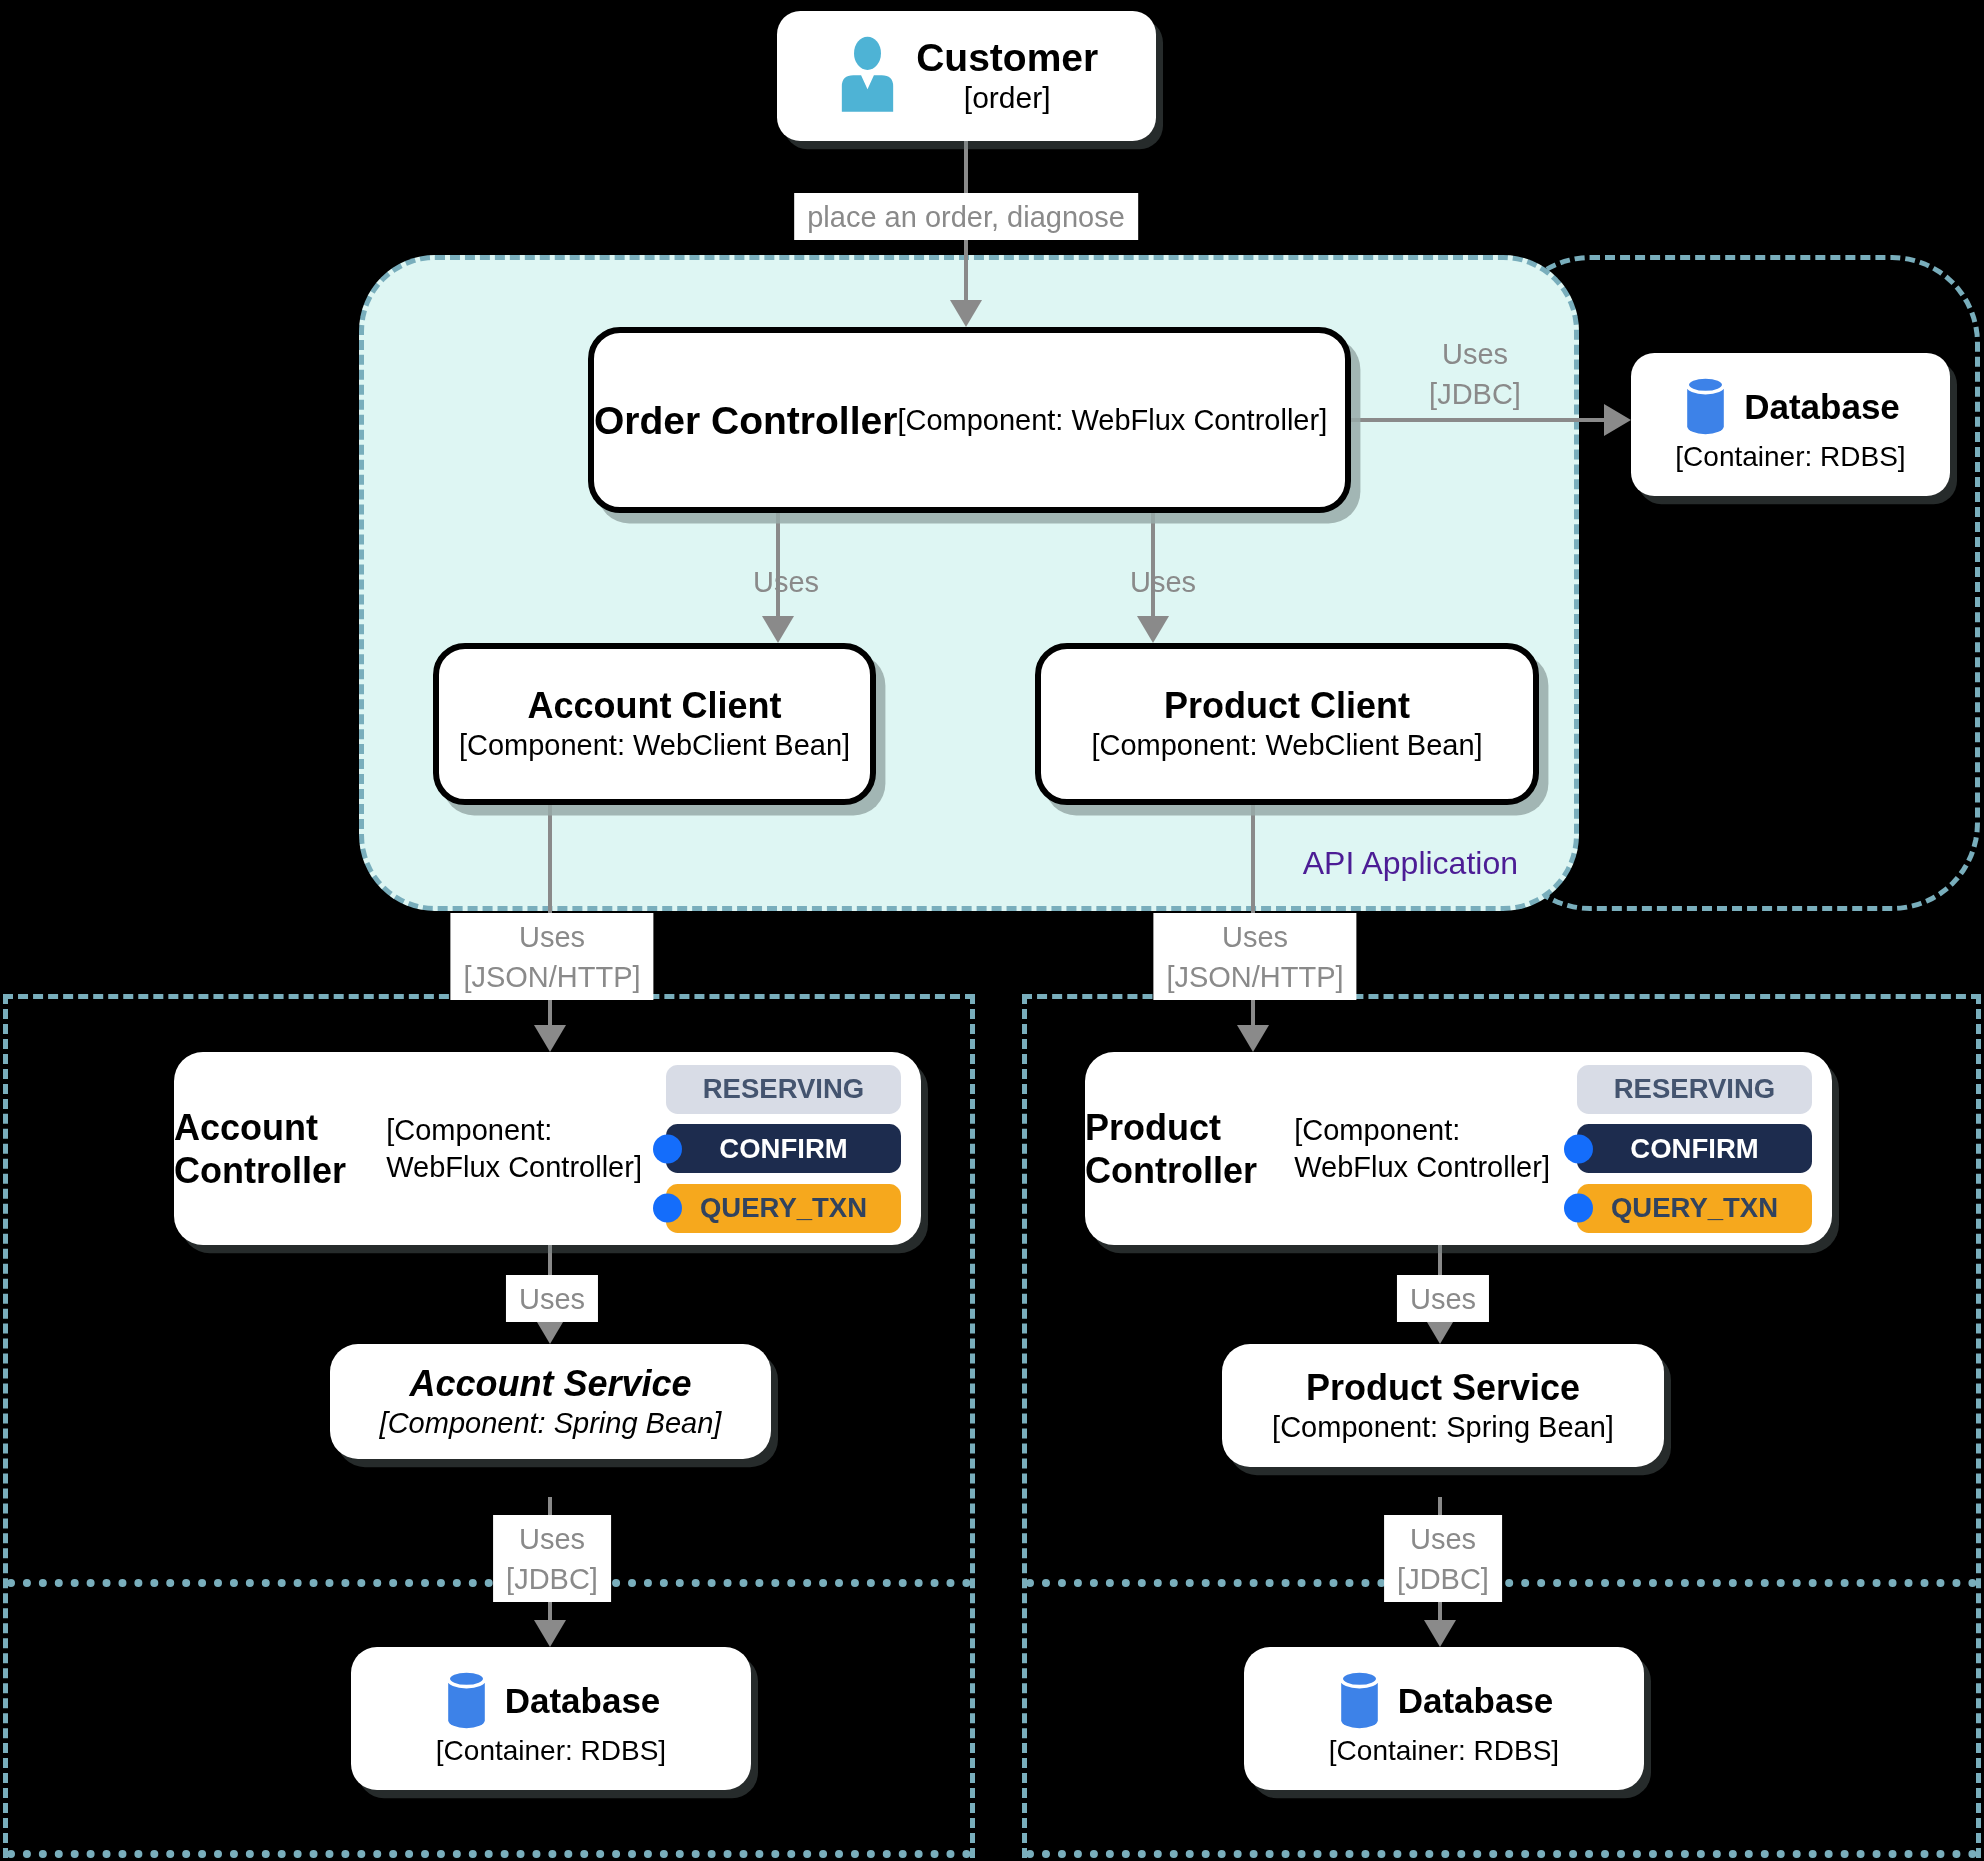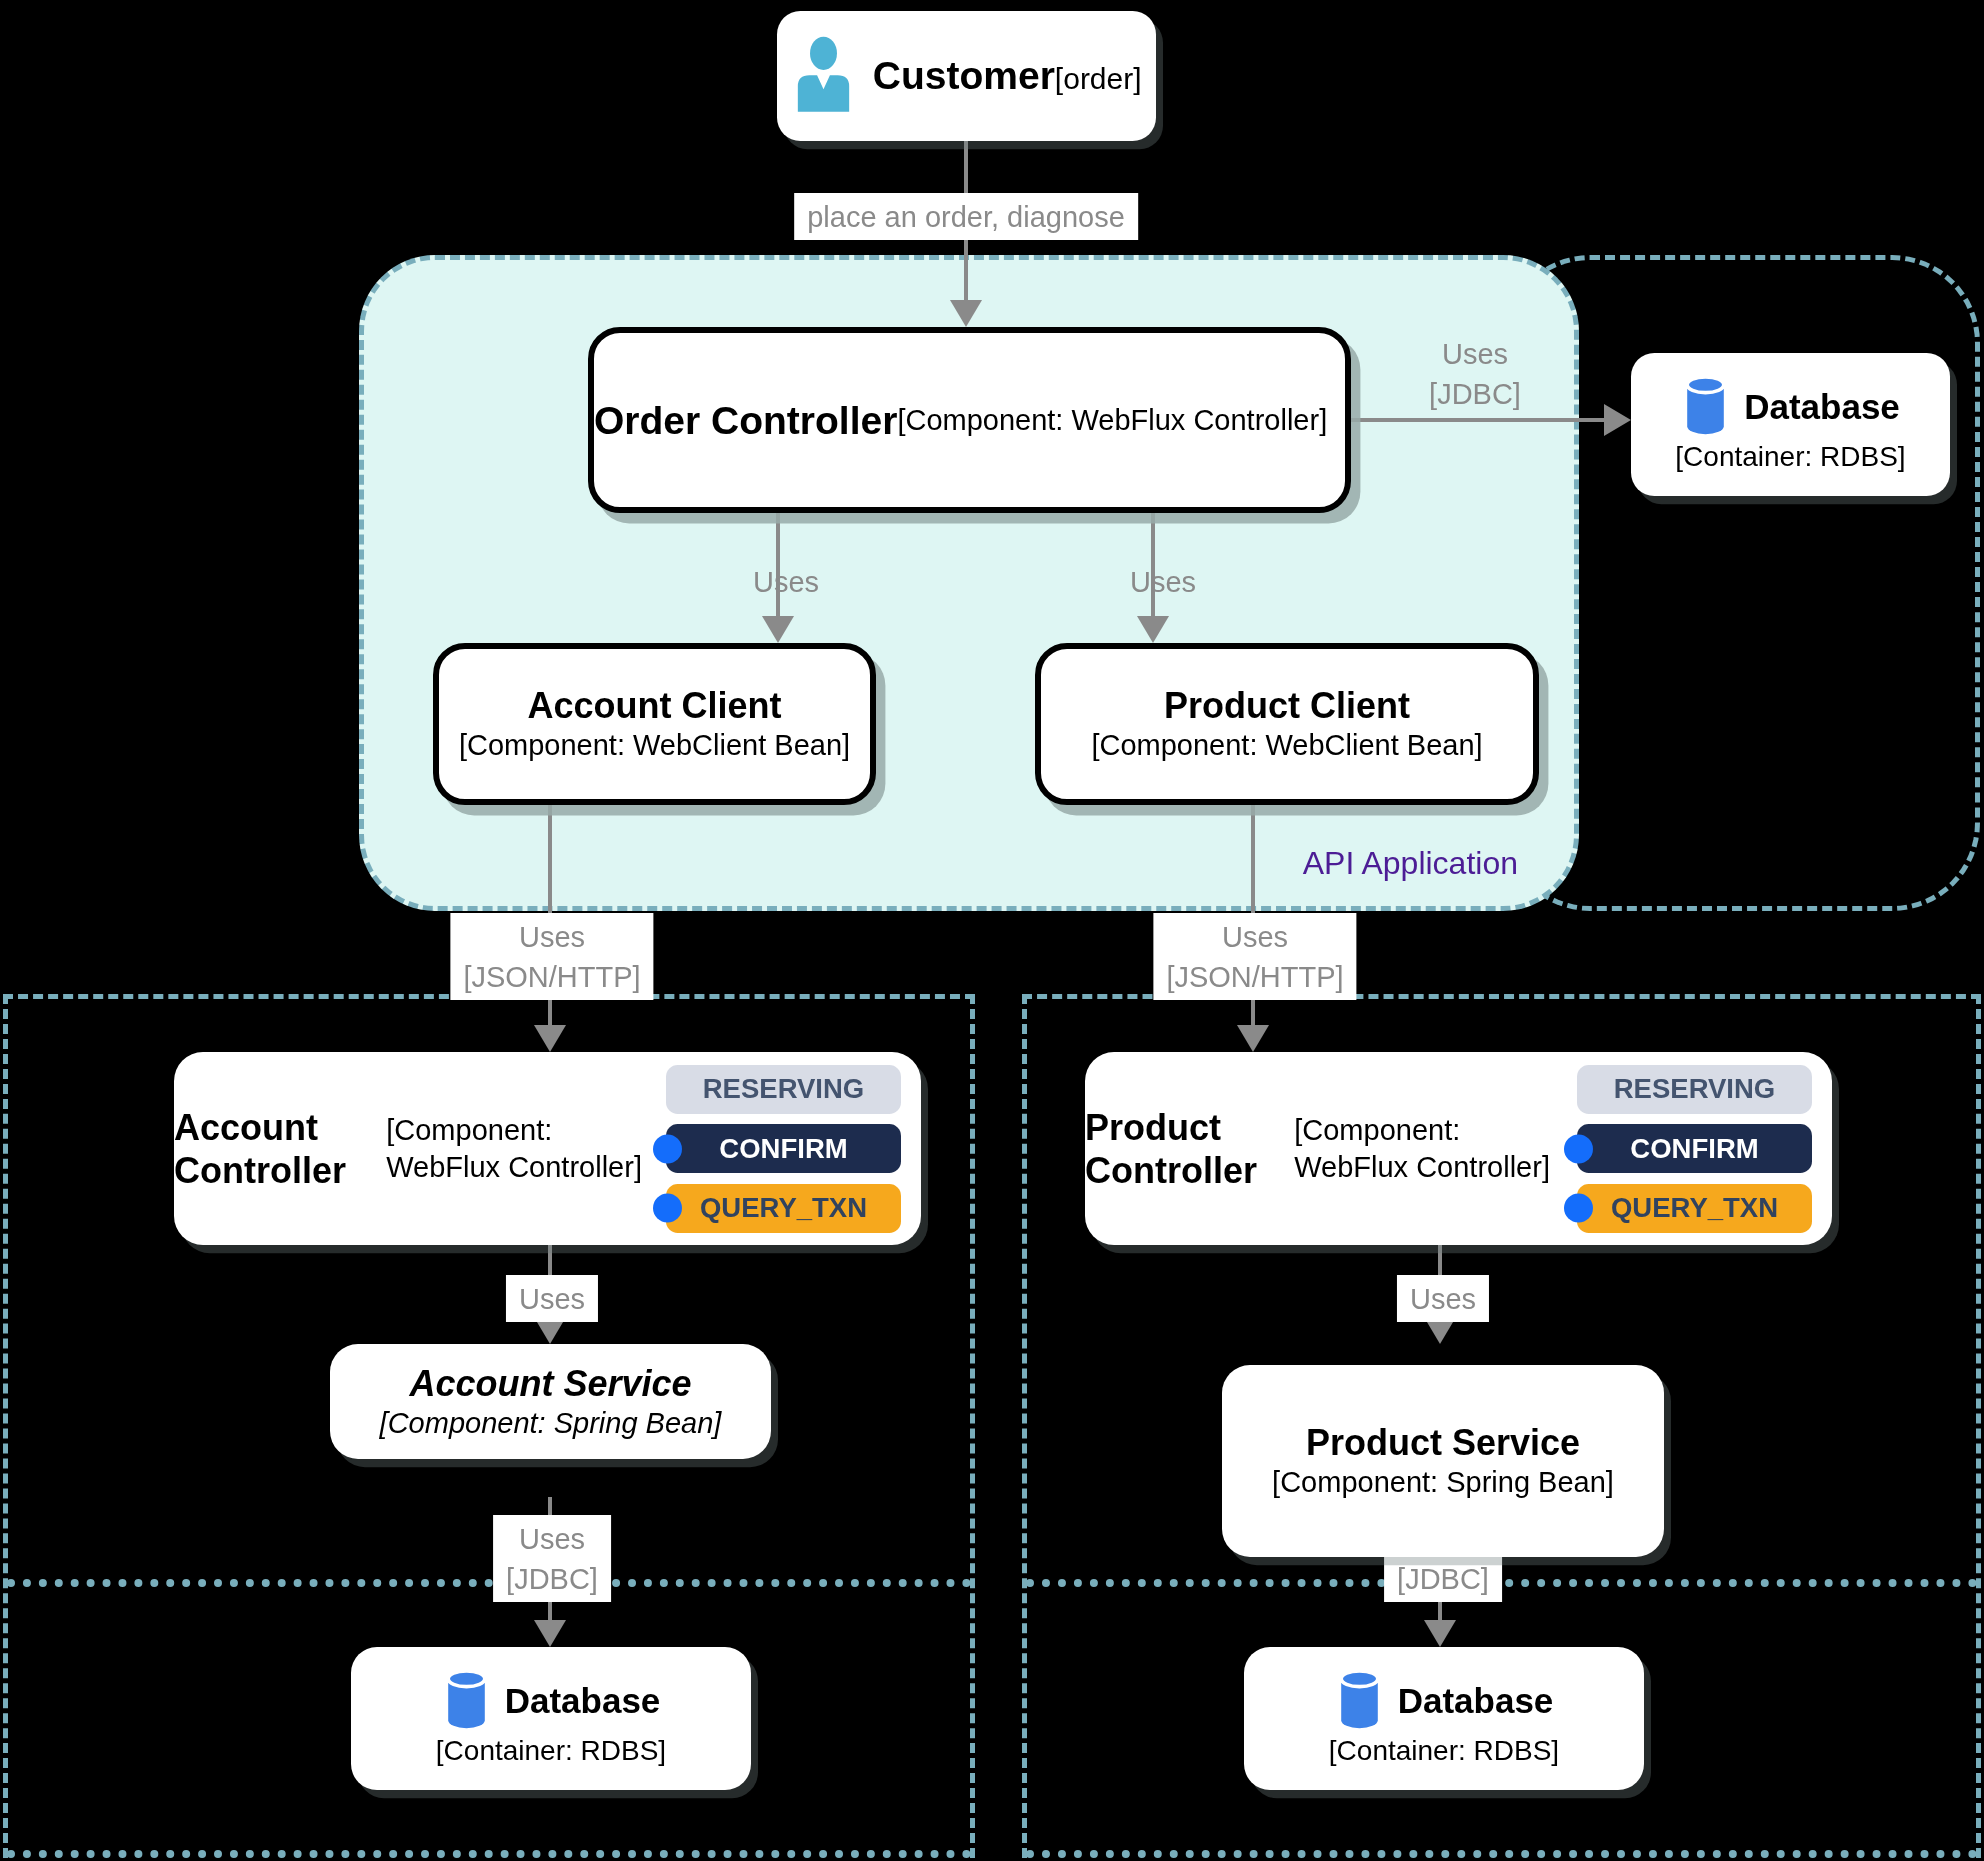--- a/index.html
+++ b/index.html
@@ -135,21 +135,21 @@
   </div>
 
   <div class="node plain" style="left:777px;top:10.5px;width:379px;height:130px;border-radius:23.4px;">
     <div class="iconrow">
       <span>
         <svg width="65" height="77" viewBox="0 0 100 120">
           <ellipse cx="50" cy="27" rx="21" ry="26" fill="#4eb3d5"></ellipse>
           <path d="M10,118 L10,78 Q10,61 28,61 L40,61 L50,83 L60,61 L72,61 Q90,61 90,78 L90,118 Z" fill="#4eb3d5"></path>
         </svg>
       </span>
-      <div style="display:flex;flex-direction:row;align-items:flex-end;">
+      <div style="display:flex;flex-direction:column;align-items:center;">
         <div class="ntitle" style="font-size:39px;">Customer</div>
         <div class="nsub" style="font-size:30px;">[order]</div>
       </div>
     </div>
   </div>
 
   <div class="node bordered split" style="left:588px;top:327px;width:763px;height:186px;">
     <div class="textcol">
       <div class="ntitle" style="font-size:39px;">Order Controller</div>
       <div class="nsub">[Component: WebFlux Controller]</div>
@@ -213,21 +213,21 @@
         <span>QUERY_TXN</span>
       </div>
     </div>
   </div>
 
   <div class="node plain" style="left:330px;top:1344px;width:441px;height:115px;border-radius:28px;font-style:italic;">
     <div class="ntitle">Account Service</div>
     <div class="nsub">[Component: Spring Bean]</div>
   </div>
 
-  <div class="node plain" style="left:1222px;top:1344px;width:442px;height:192px;border-radius:28px;margin-top:21px;">
+  <div class="node plain" style="left:1222px;top:1344px;width:442px;height:123px;border-radius:28px;">
     <div class="ntitle">Product Service</div>
     <div class="nsub">[Component: Spring Bean]</div>
   </div>
 
   <div class="node plain" style="left:351px;top:1647px;width:400px;height:143px;border-radius:26px;">
     <div class="iconrow" style="gap:14px;">
       <span>
         <svg width="49" height="61" viewBox="0 0 80 100">
           <path d="M10,16 v68 a30,13 0 0 0 60,0 v-68 Z" fill="#3d82e8"></path>
           <ellipse cx="40" cy="16" rx="30" ry="13" fill="#3d82e8" stroke="#ffffff" stroke-width="6"></ellipse>

